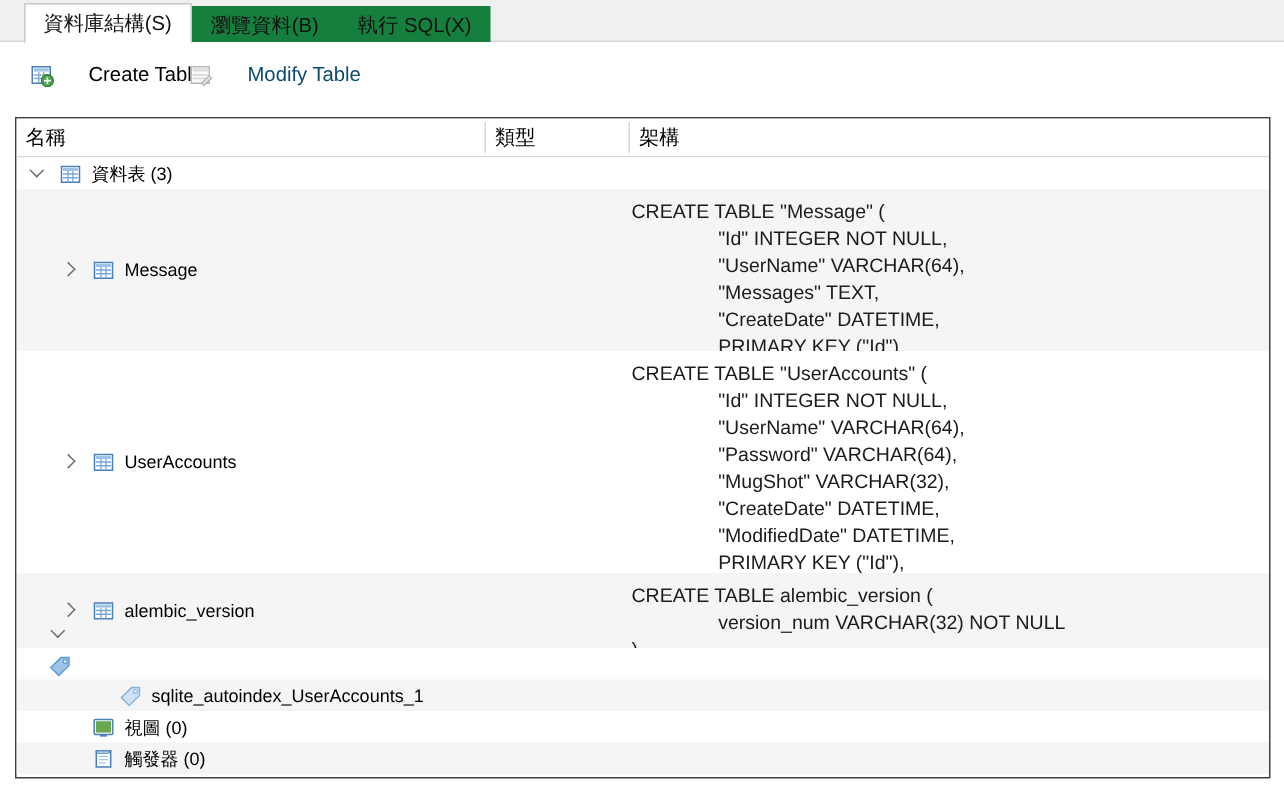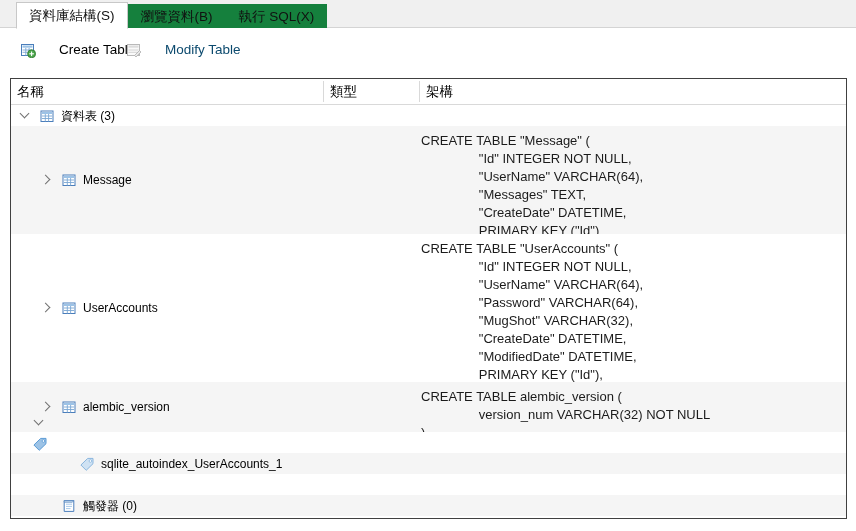--- a/index.html
+++ b/index.html
@@ -378,20 +378,33 @@
               <circle cx="11.4" cy="5" r="1.3" fill="#ffffff" stroke="#8ab6de" stroke-width="0.8"></circle>
             </svg>
           </span>
           <span class="label">sqlite_autoindex_UserAccounts_1</span>
         </div>
       </div>
       <div class="typecell"></div>
     </div>
 
     <div class="row" style="height:21px;">
+      <div class="namecell">
+        <div class="nm-inner" style="padding-left:30px;">
+          <span class="twisty none"></span>
+          <span class="ico">
+            <svg width="16" height="16" viewBox="0 0 16 16">
+              <rect x="1.8" y="2.6" width="12.4" height="10" rx="0.8" fill="#ffffff" stroke="#4a7ebb" stroke-width="1"></rect>
+              <rect x="3" y="3.8" width="10" height="7.6" fill="#6aa84f"></rect>
+              <rect x="5.8" y="12.8" width="4.4" height="1.3" fill="#4a7ebb"></rect>
+            </svg>
+          </span>
+          <span class="label">視圖 (0)</span>
+        </div>
+      </div>
       <div class="typecell"></div>
     </div>
 
     <div class="row alt" style="height:21px;">
       <div class="namecell">
         <div class="nm-inner" style="padding-left:30px;">
           <span class="twisty none"></span>
           <span class="ico">
             <svg width="16" height="16" viewBox="0 0 16 16">
               <path d="M3.2 2.6 L12.8 2.6 L12.8 13.4 L3.2 13.4 Z" fill="#ffffff" stroke="#4a7ebb" stroke-width="1"></path>

